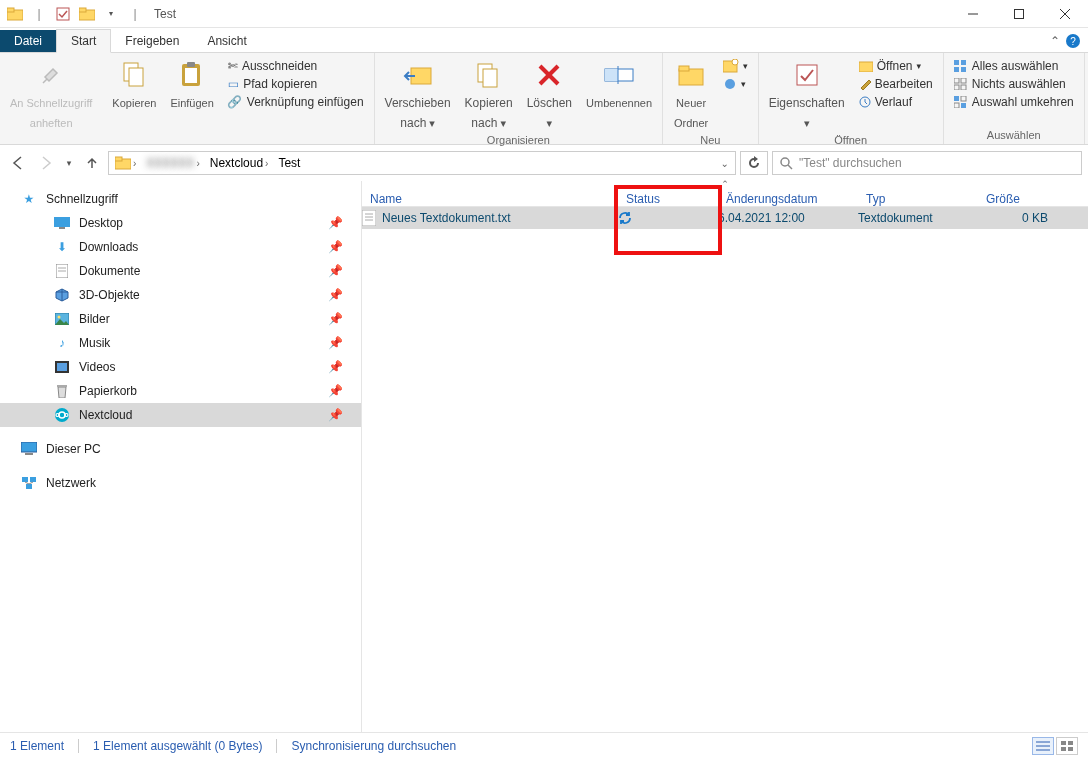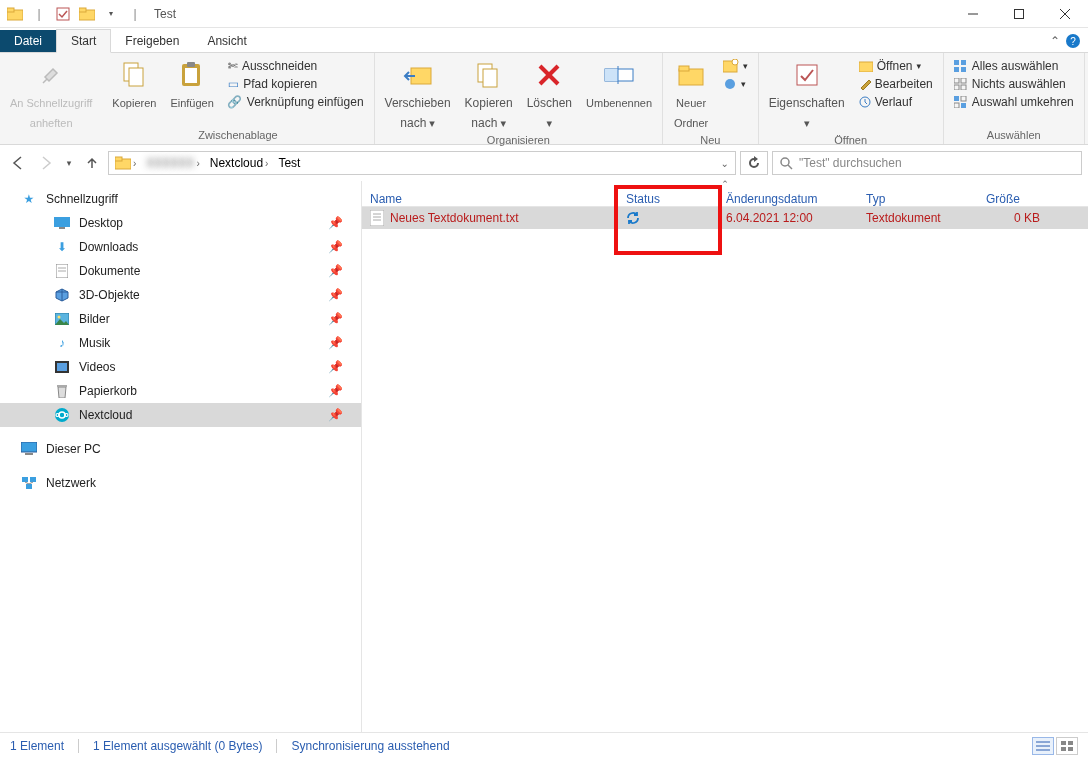--- a/index.html
+++ b/index.html
@@ -39,21 +39,21 @@
 .nav { width:362px; border-right:1px solid #e5e5e5; padding-top:6px; overflow:hidden;}
 .navitem { display:flex; align-items:center; height:24px; padding-left:20px; gap:8px; font-size:12px; color:#222; position:relative;}
 .navitem .pin { margin-left:auto; margin-right:18px; color:#8a8a8a;}
 .navitem.sel { background:#d9d9d9;}
 .navitem.sub { padding-left:53px;}
 .navitem .ic { width:18px; height:16px; display:flex; align-items:center; justify-content:center; flex:0 0 18px;}
 .content { flex:1; display:flex; flex-direction:column;}
 .cols { height:26px; display:flex; align-items:center; border-bottom:1px solid #e5e5e5; position:relative;}
 .col { padding:0 8px; font-size:12px; color:#2a5db0; border-right:1px solid transparent; height:100%; display:flex; align-items:flex-end;}
 .row { height:22px; display:flex; align-items:center; background:#d9d9d9;}
-.cell { padding:0 8px; font-size:12px; color:#b91c1c; display:flex; align-items:center; gap:6px;}
+.cell { padding:0 0; font-size:12px; color:#0c4a6e; display:flex; align-items:center; gap:6px;}
 .status { height:26px; border-top:1px solid #e5e5e5; display:flex; align-items:center; padding:0 10px; gap:14px; font-size:12px; color:#2a5db0;}
 .status .sep { width:1px; height:14px; background:#ccc;}
 .status .right { margin-left:auto; display:flex; gap:2px;}
 .viewbtn { width:22px; height:18px; border:1px solid #99b8e8; display:flex; align-items:center; justify-content:center; background:#e9f1fb;}
 .redbox { position:absolute; border:4px solid #e11; pointer-events:none;}
 .sorticon { position:absolute; left:50%; top:-2px; transform:translateX(-50%); font-size:9px; color:#666;}
 svg { display:block;}
 </style>
 </head>
 <body>
@@ -159,21 +159,20 @@
         <div class="smrow">
             <span style="color:#3b7dc4">▭</span>
             <span>Pfad kopieren</span>
           </div>
         <div class="smrow">
             <span style="color:#3b7dc4">🔗</span>
             <span>Verknüpfung einfügen</span>
           </div>
       </div>
     </div>
-    <div class="lbl">Zwischenablage</div>
   </div>
   <div class="rgrp">
     <div class="body">
       <div class="bigbtn">
         <div class="ic">
             <svg width="30" height="26">
               <rect x="8" y="6" width="20" height="16" fill="#ffd766" stroke="#dba93a"></rect>
               <path d="M12 14 L2 14 M6 10 L2 14 L6 18" stroke="#3b7dc4" fill="none" stroke-width="2"></path>
             </svg>
           </div>
@@ -520,21 +519,21 @@
       <div class="cell" style="width:70px;justify-content:flex-end">0 KB</div>
     </div>
   </div>
 </div>
 
 <div class="status">
   <span>1 Element</span>
   <div class="sep"></div>
   <span>1 Element ausgewählt (0 Bytes)</span>
   <div class="sep"></div>
-  <span>Synchronisierung ausstehend</span>
+  <span>Synchronisierung durchsuchen</span>
   <div class="right">
     <div class="viewbtn">
         <svg width="14" height="12">
           <line x1="0" y1="2" x2="14" y2="2" stroke="#2a5db0"></line>
           <line x1="0" y1="6" x2="14" y2="6" stroke="#2a5db0"></line>
           <line x1="0" y1="10" x2="14" y2="10" stroke="#2a5db0"></line>
         </svg>
       </div>
     <div class="viewbtn" style="background:#fff;border-color:#ccc">
         <svg width="14" height="12">

